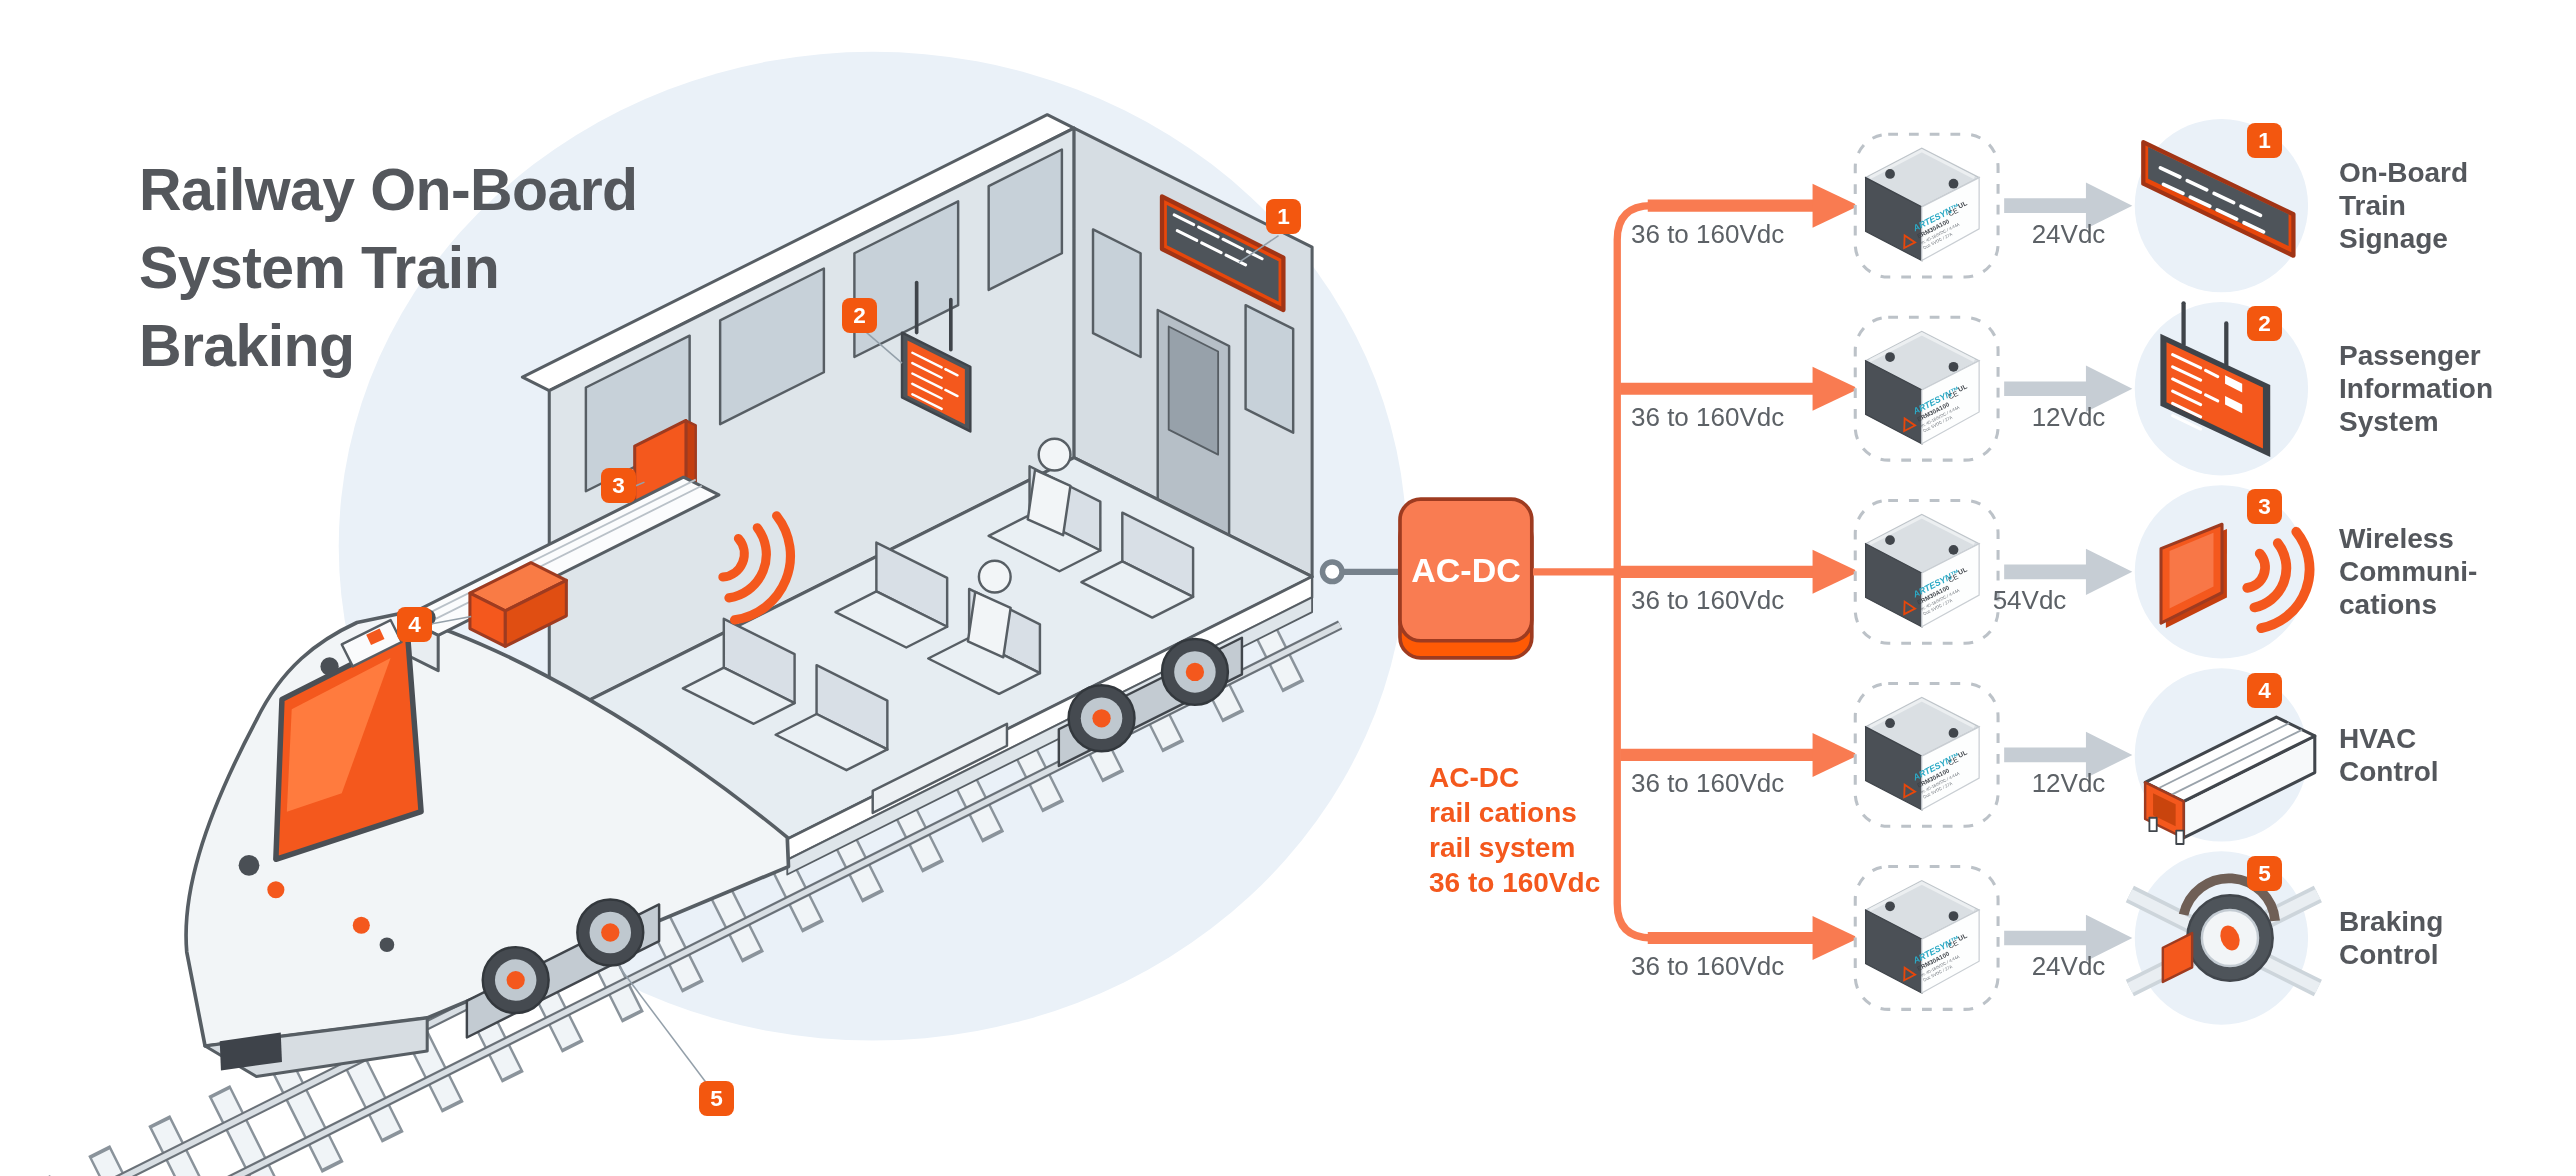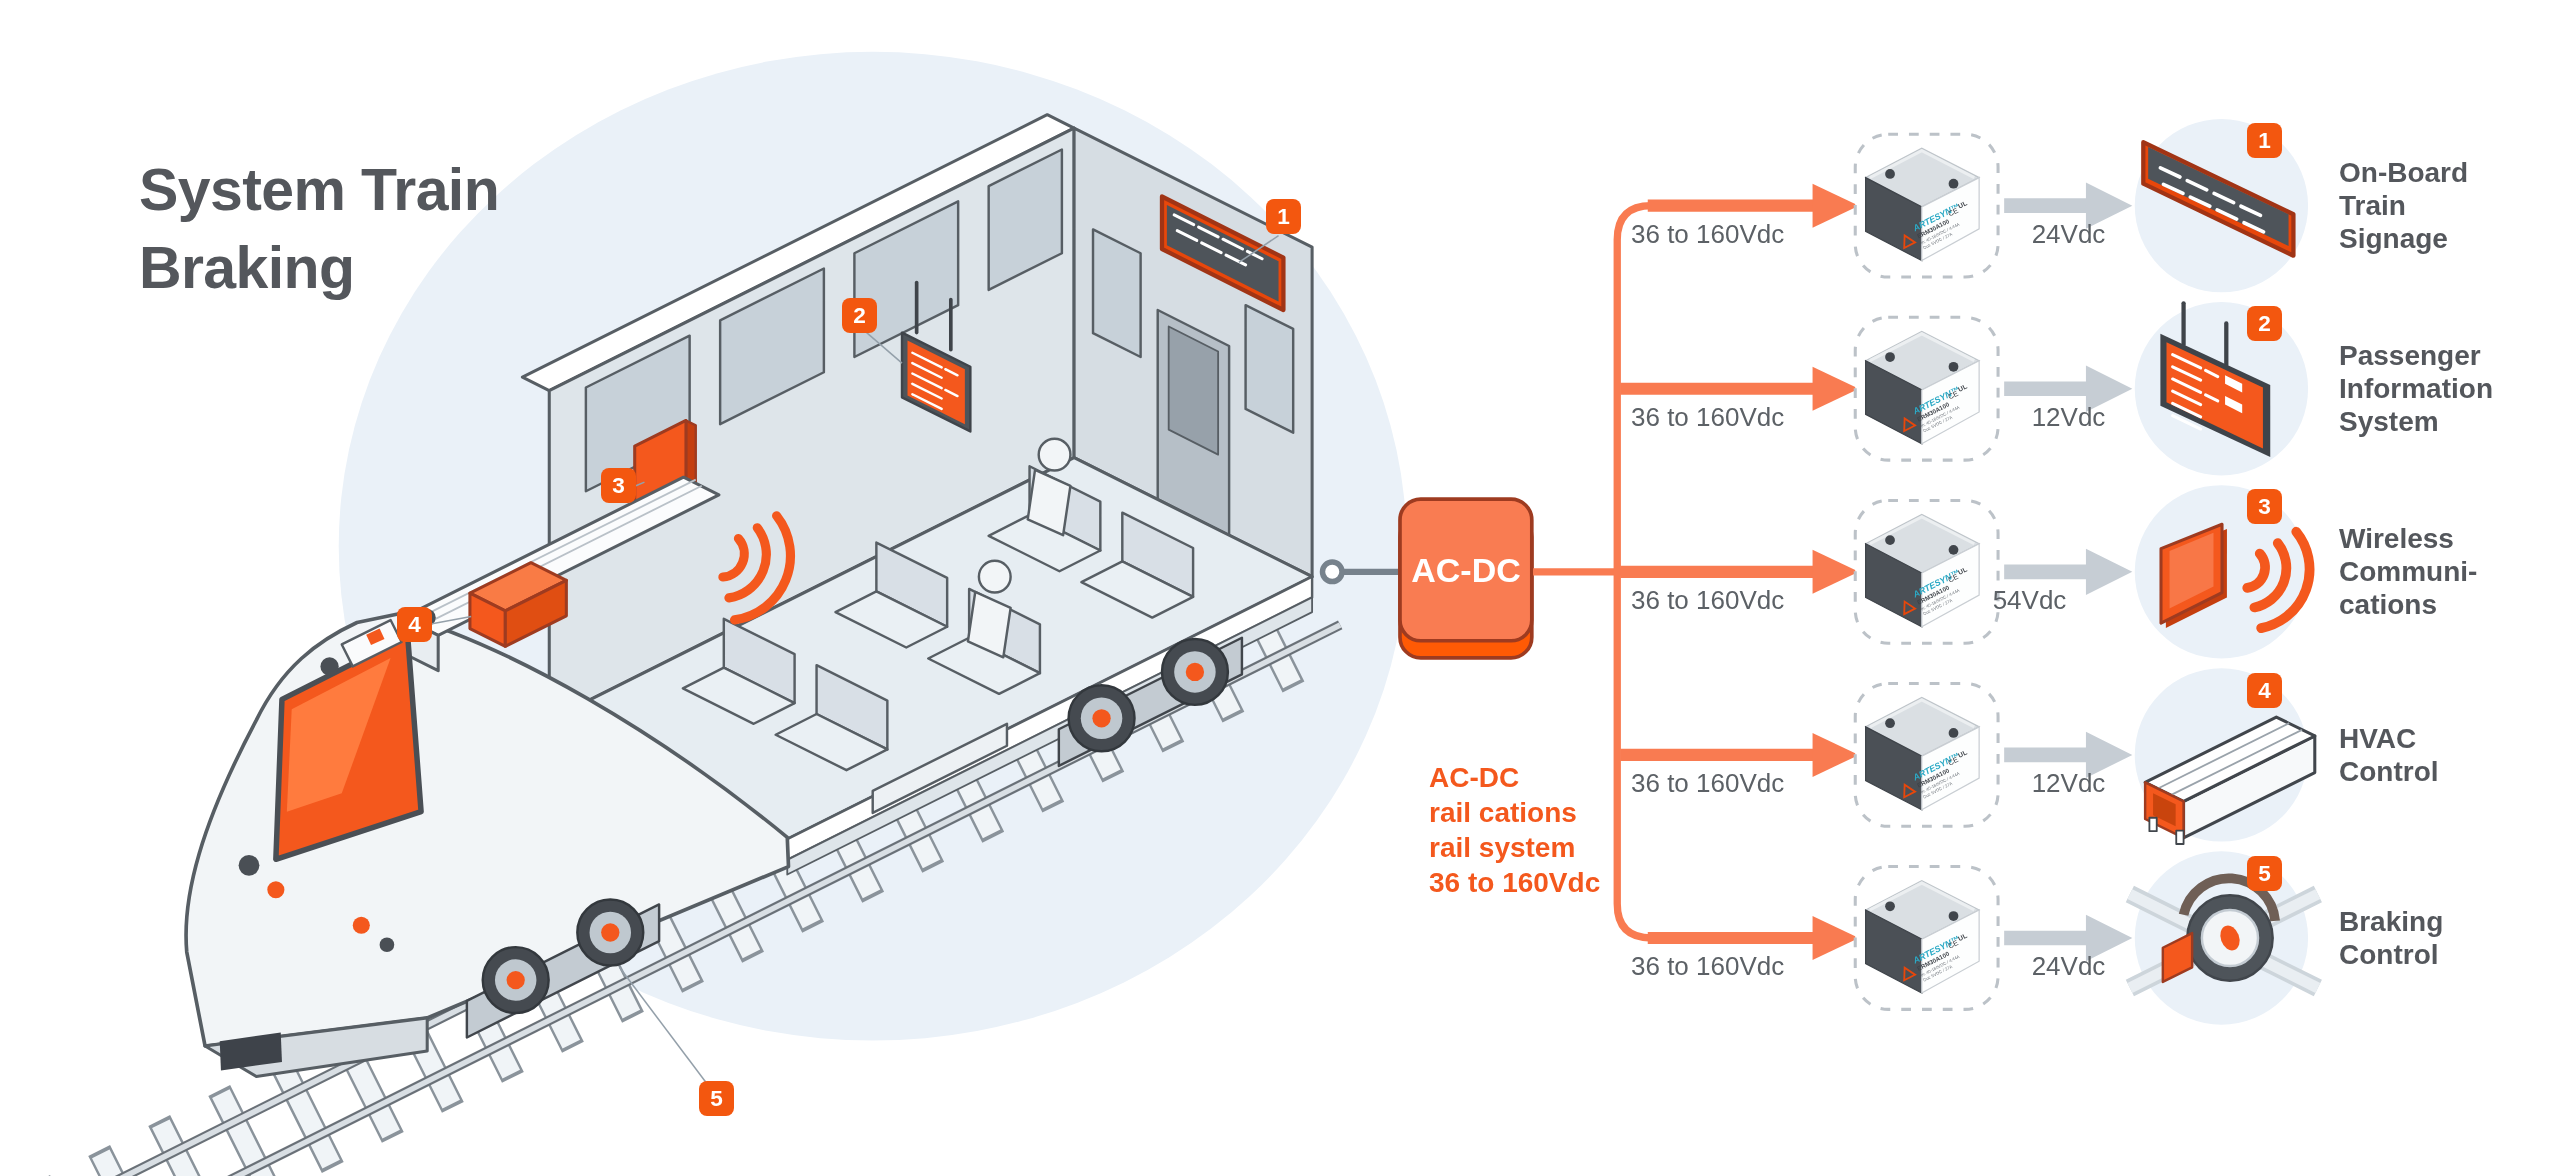--- a/index.html
+++ b/index.html
@@ -342,20 +342,21 @@
       <path d="M -62,-38 A 76 76 0 0 1 88,-28" stroke="#6F5F56" stroke-width="16" fill="none"></path>
       <circle cx="14" cy="0" r="70" fill="#4E545A" stroke="#41464C" stroke-width="4"></circle>
       <circle cx="14" cy="0" r="46" fill="#F2F5F7" stroke="#C3CBD2" stroke-width="4"></circle>
       <ellipse cx="14" cy="0" rx="15" ry="21" transform="rotate(-20 14 0)" fill="#F4581D"></ellipse>
       <path d="M -96,16 L -48,-8 L -48,48 L -96,72 Z" fill="#F4581D" stroke="#9E3B20" stroke-width="4"></path>
     </g>
   </g>
 </svg>
 
 <div class="title">
+  <div>Railway On-Board</div>
   <div>System Train</div>
   <div>Braking</div>
 </div>
 
 <div class="acdc-label">AC-DC</div>
 
 <div class="annotation">
   <div>AC-DC</div>
   <div>rail cations</div>
   <div>rail system</div>

